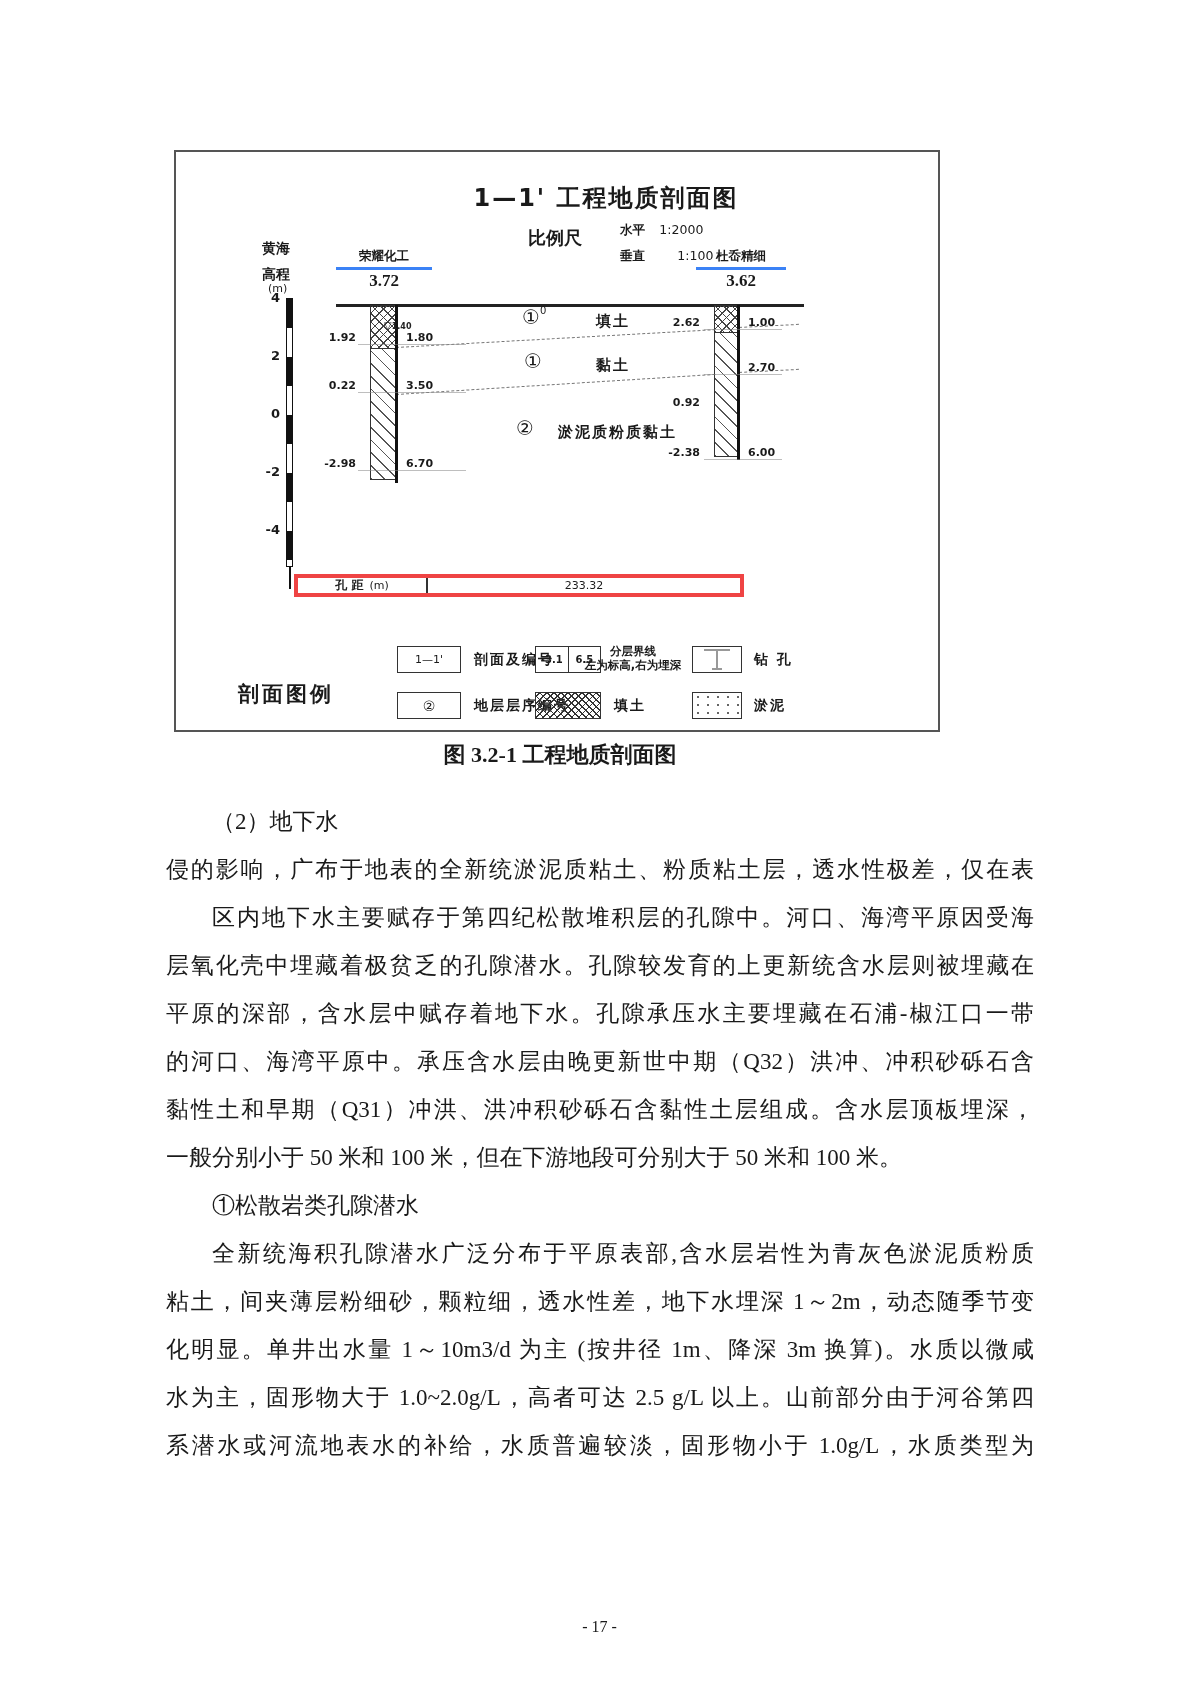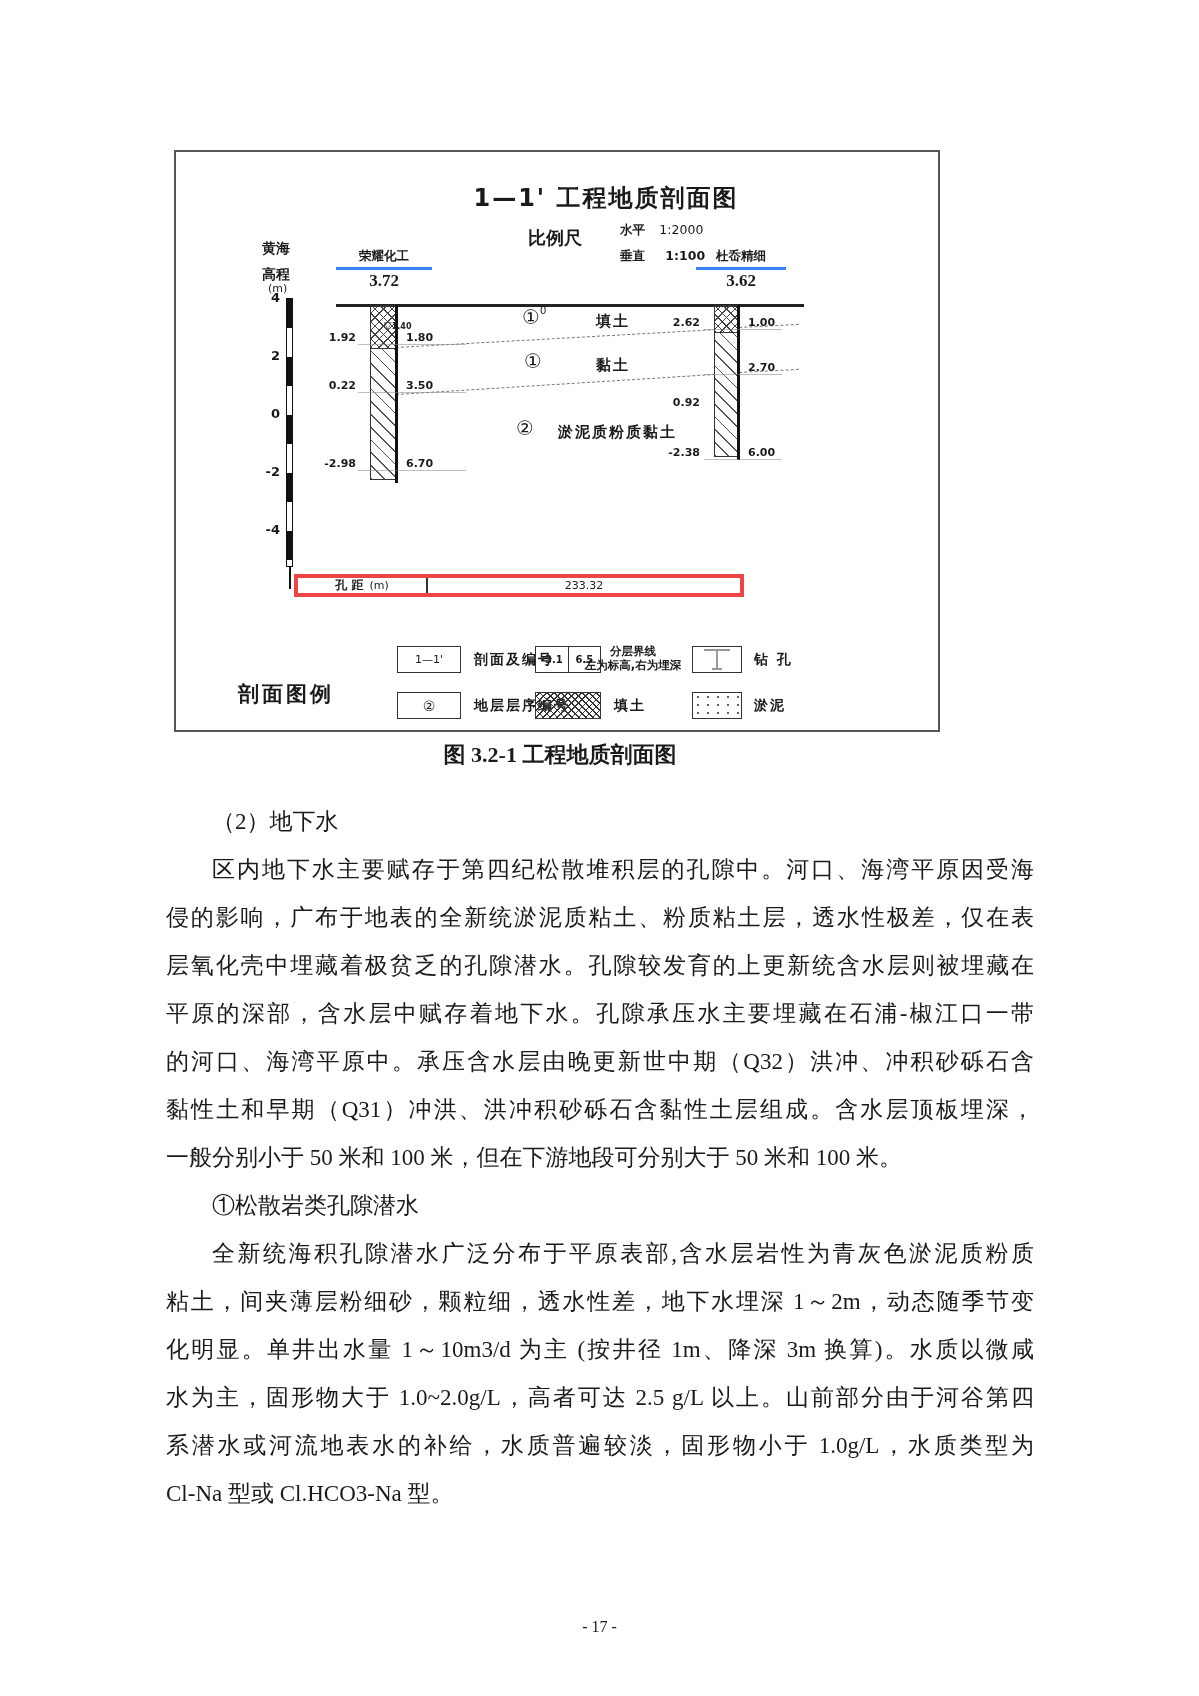--- a/index.html
+++ b/index.html
@@ -73,21 +73,21 @@
 
     <div class="fig-title">1—1' 工程地质剖面图</div>
 
     <div class="scale-lbl">比例尺</div>
     <div class="scale-line" style="left:444px;top:70px;">
       <span style="position:static;">水平</span>
       <span style="position:static;margin-left:10px;font-weight:normal;">1:2000</span>
     </div>
     <div class="scale-line" style="left:444px;top:96px;">
       <span style="position:static;">垂直</span>
-      <span style="position:static;margin-left:16px;font-weight:bold;">1:100</span>
+      <span style="position:static;margin-left:28px;font-weight:normal;">1:100</span>
     </div>
 
     <div class="axis-name" style="top:80px;">
         <span style="position:static;">黄海</span>
       </div>
     <div class="axis-name" style="top:106px;">
         <span style="position:static;">高程</span>
       </div>
     <div class="axis-unit">(m)</div>
     <div class="tick" style="top:138px;">4</div>
@@ -187,30 +187,29 @@
     <div class="lg-lab" style="left:438px;top:545px;">填土</div>
 
     <div class="lg-box pat-silt" style="left:516px;top:540px;width:50px;"></div>
     <div class="lg-lab" style="left:578px;top:545px;">淤泥</div>
   </div>
 
   <div class="caption">图 3.2-1 工程地质剖面图</div>
 
   <div class="bodytext">
     <div class="ln end ind">（2）地下水</div>
+    <div class="ln">侵的影响，广布于地表的全新统淤泥质粘土、粉质粘土层，透水性极差，仅在表</div>
     <div class="ln ind">区内地下水主要赋存于第四纪松散堆积层的孔隙中。河口、海湾平原因受海</div>
-    <div class="ln">侵的影响，广布于地表的全新统淤泥质粘土、粉质粘土层，透水性极差，仅在表</div>
     <div class="ln">层氧化壳中埋藏着极贫乏的孔隙潜水。孔隙较发育的上更新统含水层则被埋藏在</div>
     <div class="ln">平原的深部，含水层中赋存着地下水。孔隙承压水主要埋藏在石浦-椒江口一带</div>
     <div class="ln">的河口、海湾平原中。承压含水层由晚更新世中期（Q32）洪冲、冲积砂砾石含</div>
     <div class="ln">黏性土和早期（Q31）冲洪、洪冲积砂砾石含黏性土层组成。含水层顶板埋深，</div>
     <div class="ln end">一般分别小于 50 米和 100 米，但在下游地段可分别大于 50 米和 100 米。</div>
     <div class="ln end ind">①松散岩类孔隙潜水</div>
     <div class="ln ind">全新统海积孔隙潜水广泛分布于平原表部,含水层岩性为青灰色淤泥质粉质</div>
     <div class="ln">粘土，间夹薄层粉细砂，颗粒细，透水性差，地下水埋深 1～2m，动态随季节变</div>
     <div class="ln">化明显。单井出水量 1～10m3/d 为主 (按井径 1m、降深 3m 换算)。水质以微咸</div>
     <div class="ln">水为主，固形物大于 1.0~2.0g/L，高者可达 2.5 g/L 以上。山前部分由于河谷第四</div>
     <div class="ln">系潜水或河流地表水的补给，水质普遍较淡，固形物小于 1.0g/L，水质类型为</div>
-    <div class="ln end">Cl-Na 型或 Cl.HCO3-Na 型。</div>
   </div>
 
   <div class="pageno">- 17 -</div>
 </div>
 
 </body></html>

